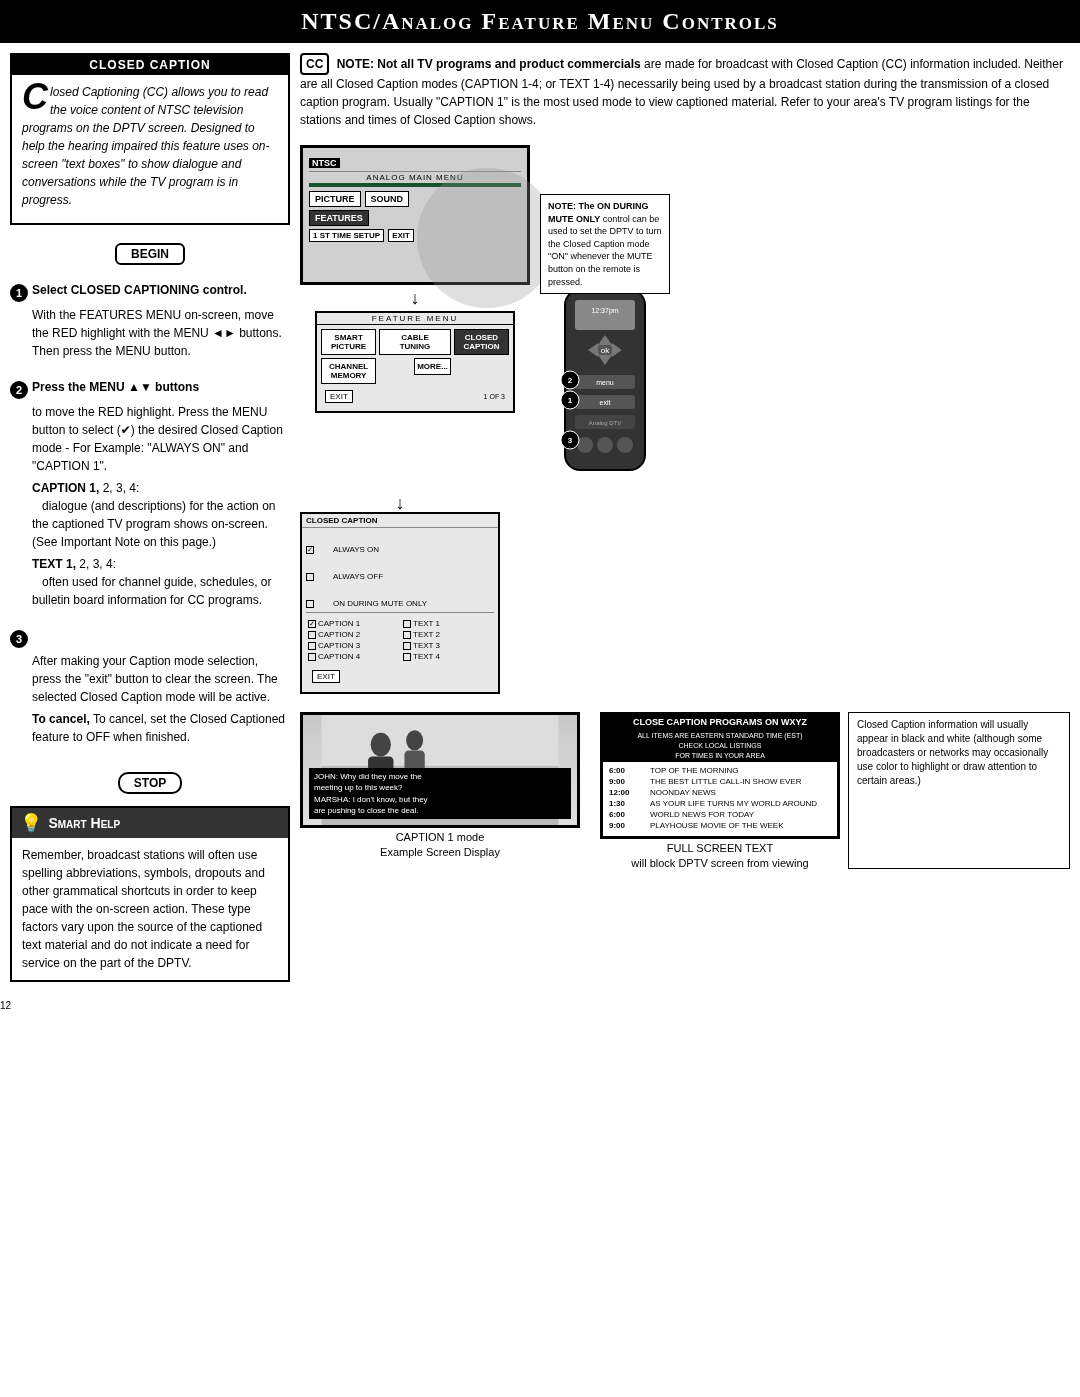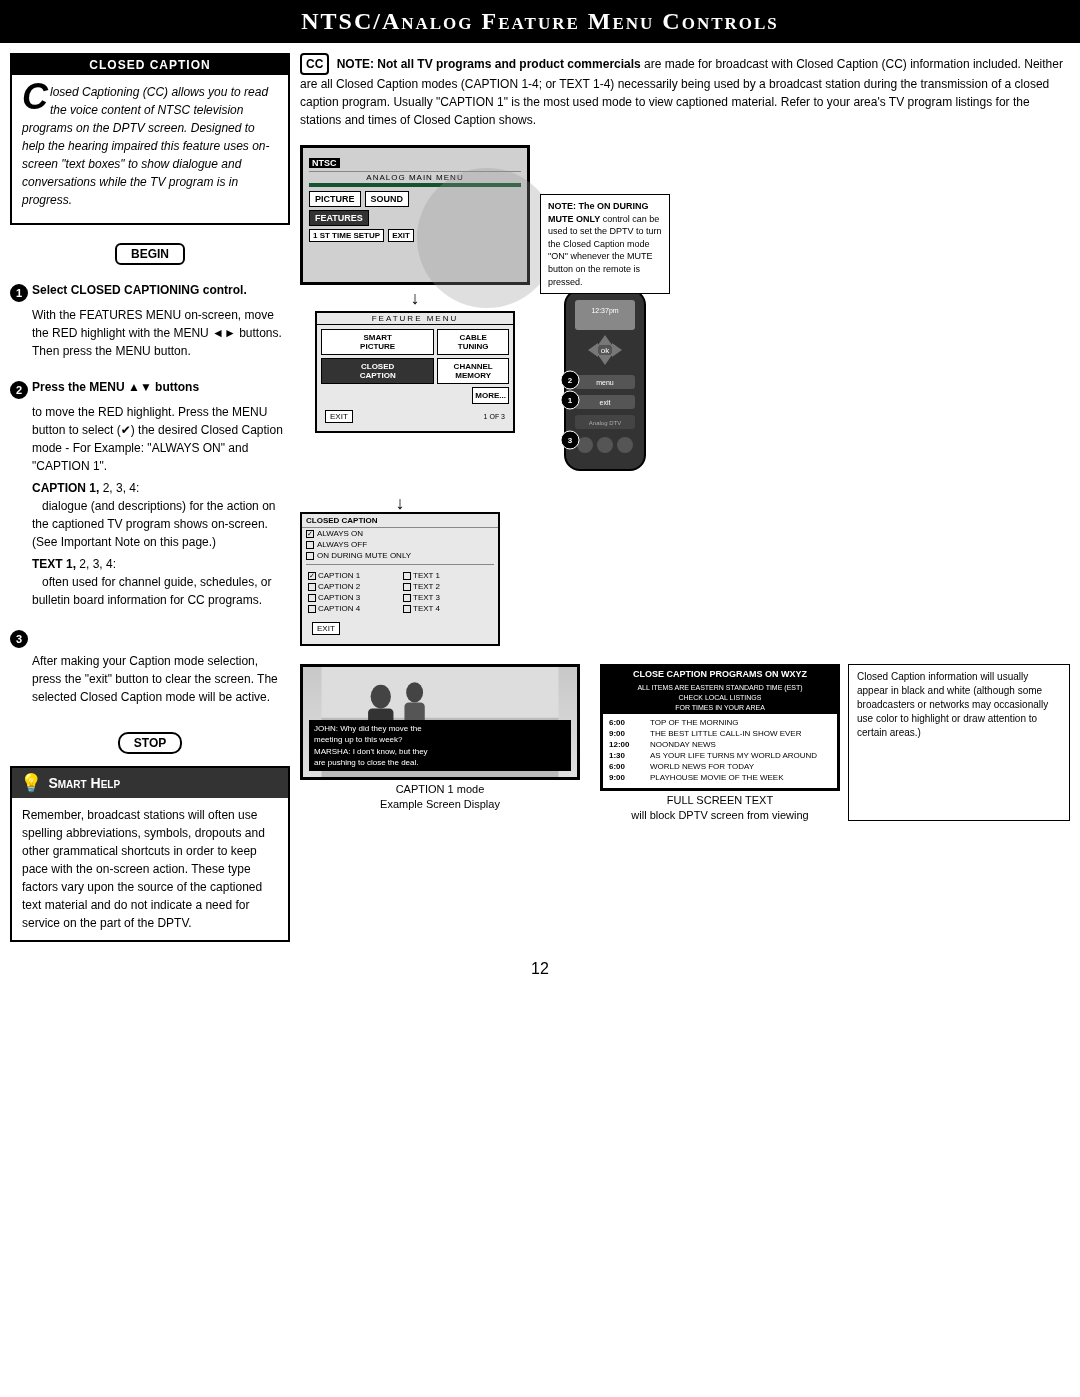--- a/index.html
+++ b/index.html
@@ -217,21 +217,21 @@
     }
     .feature-screen-title {
       text-align: center;
       font-size: 8px;
       border-bottom: 1px solid #000;
       padding: 1px;
       letter-spacing: 2px;
     }
     .feature-grid {
       display: grid;
-      grid-template-columns: 1fr;
+      grid-template-columns: 1fr 1fr 1fr;
       gap: 3px;
       padding: 4px;
     }
     .feature-btn {
       border: 1px solid #000;
       background: #fff;
       font-size: 8px;
       padding: 3px 2px;
       text-align: center;
       font-weight: bold;
@@ -262,23 +262,24 @@
     }
     .cc-select-title {
       font-size: 8px;
       font-weight: bold;
       padding: 2px 4px;
       border-bottom: 1px solid #888;
     }
     .cc-option-row {
       display: flex;
       align-items: center;
-      gap: 3px;
+      gap: 19px;
       padding: 1px 4px;
       font-size: 8px;
+      margin-top: 16px;
     }
     .cc-check {
       width: 8px;
       height: 8px;
       border: 1px solid #000;
       display: inline-flex;
       align-items: center;
       justify-content: center;
       font-size: 7px;
     }
@@ -372,22 +373,21 @@
       border: 1px solid #000;
       font-size: 10px;
       padding: 5px 8px;
       line-height: 1.4;
       background: #fff;
       max-width: 280px;
     }
 
     
     .page-number {
-      text-align: center;
-      font-size: 16px;
+      font-size: 10px;
       padding: 8px 0 4px 0;
     }
 
     
     .arrow-down {
       text-align: center;
       font-size: 18px;
       line-height: 1;
     }
 
@@ -499,20 +499,21 @@
         <span style="padding-left:10px;">often used for channel guide, schedules, or bulletin board information for CC programs.</span></p>
       </div>
     </div>
 
     <div class="step-item">
       <div class="step-header">
         <span class="step-circle">3</span>
       </div>
       <div class="step-body">
         <p>After making your Caption mode selection, press the "exit" button to clear the screen. The selected Closed Caption mode will be active.</p>
+        <p><strong>To cancel,</strong> <span>To cancel, set the Closed Captioned feature to OFF when finished.</span></p>
       </div>
     </div>
 
     <div class="stop-container">
       <div class="stop-btn">STOP</div>
     </div>
 
     <div class="smart-help-box">
       <div class="smart-help-title">
         <span class="bulb-icon">💡</span>

